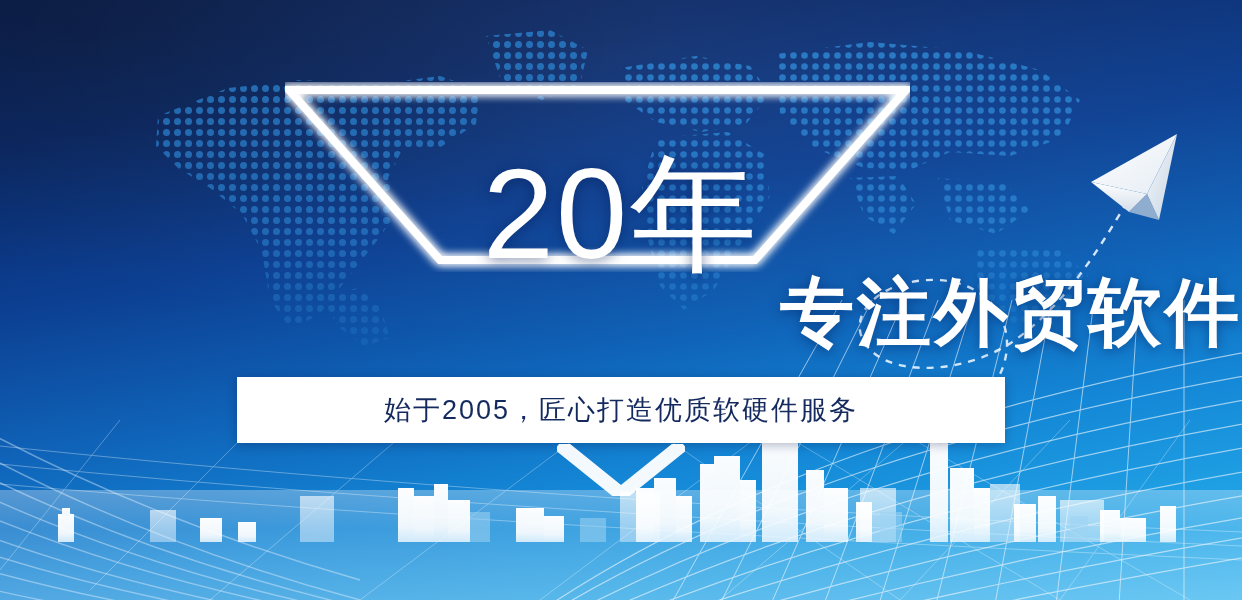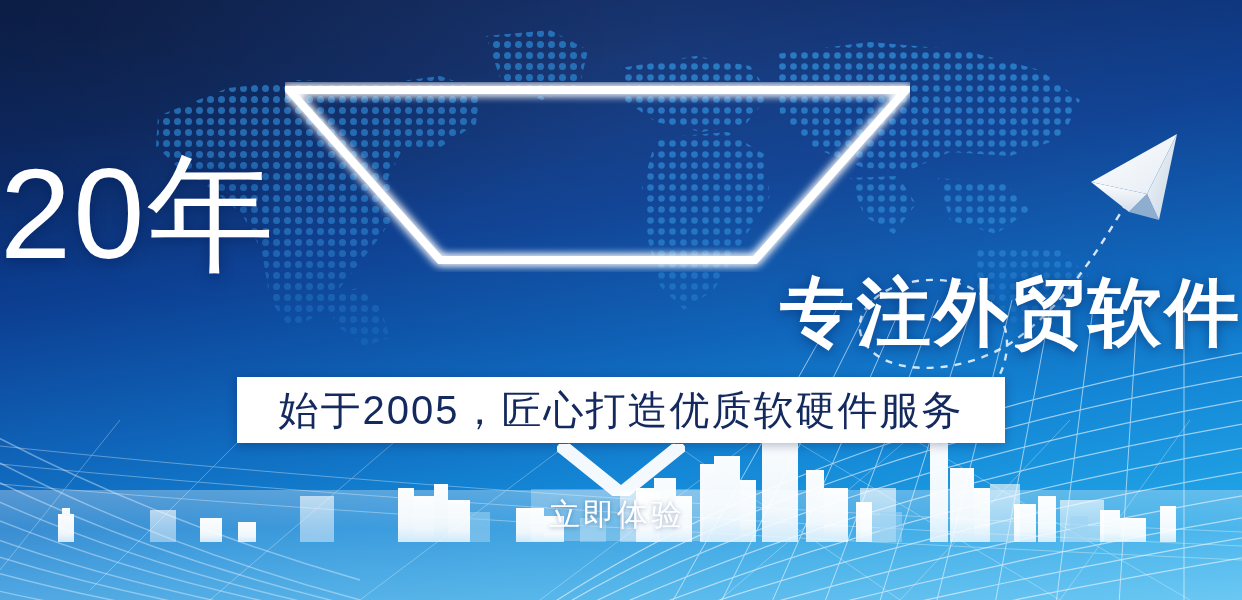--- a/index.html
+++ b/index.html
@@ -62,21 +62,21 @@
   #plane{position:absolute;left:1085px;top:128px;width:130px;height:120px;}
   #trail{position:absolute;left:845px;top:200px;width:290px;height:210px;}
 
   
   .content{position:absolute;inset:0;}
 
   #headline-years{
     position:absolute;
     left:0;right:0;
     top:150px;
-    text-align:left;
+    text-align:center;
     color:#ffffff;
     font-size:128px;
     line-height:1;
     font-weight:400;
     letter-spacing:2px;
     text-shadow:0 2px 14px rgba(0,30,90,.55);
   }
 
   #headline-sub{
     position:absolute;
@@ -98,21 +98,21 @@
     width:768px;
     height:66px;
     background:#ffffff;
     box-shadow:0 2px 10px rgba(0,20,70,.30);
     display:flex;
     align-items:center;
     justify-content:center;
   }
   #tagline-text{
     color:#14295e;
-    font-size:40px;
+    font-size:27px;
     font-weight:500;
     letter-spacing:2px;
     white-space:nowrap;
   }
 
   #down-arrow{
     position:absolute;
     left:557px;
     top:444px;
     width:128px;
@@ -370,18 +370,15 @@
     <div id="headline-sub">专注外贸软件</div>
 
     <div id="tagline-bar">
       <span id="tagline-text">始于2005，匠心打造优质软硬件服务</span>
     </div>
 
     <svg id="down-arrow" viewBox="0 0 128 52">
       <path d="M2,0 L64,50 L126,0" fill="none" stroke="#ffffff" stroke-width="14" stroke-linejoin="miter" opacity=".95"></path>
     </svg>
 
-    <div id="cta-button">
-      <span id="cta-label">立即体验</span>
-    </div>
 
   </div>
 </div>
 
 </body></html>

